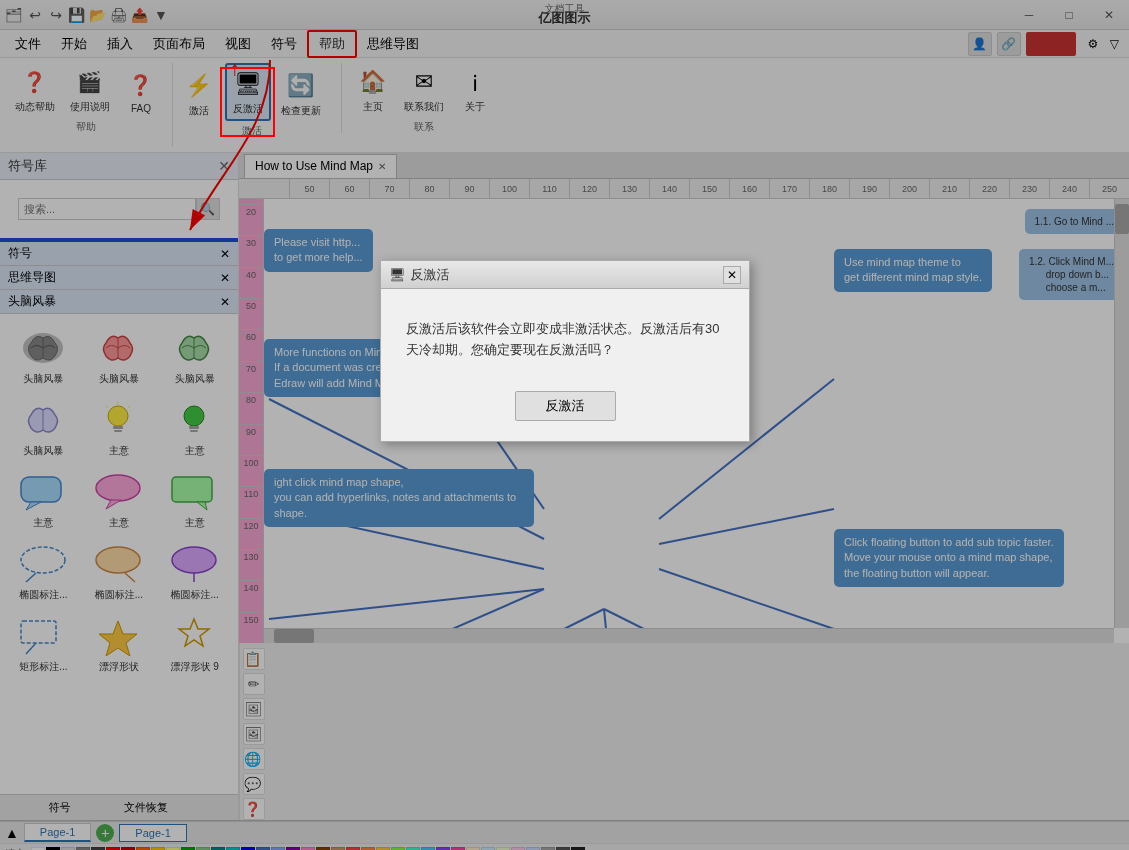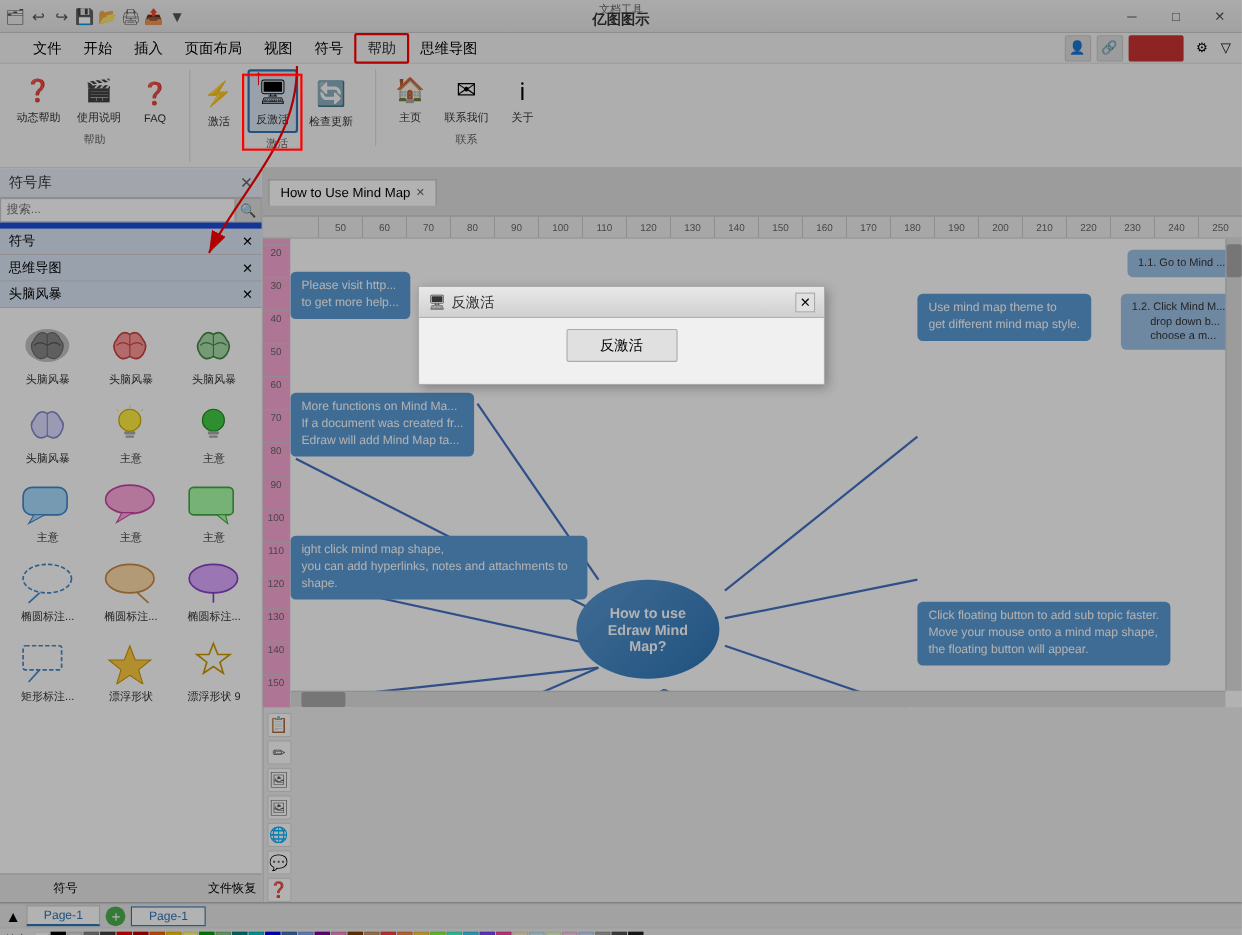--- a/index.html
+++ b/index.html
@@ -6,48 +6,48 @@
     body { width: 1129px; height: 850px; font-family: 'Microsoft YaHei', SimSun, sans-serif; font-size: 12px; background: #f0f0f0; overflow: hidden; position: relative; }
 
     
     .title-bar { height: 30px; background: linear-gradient(to bottom, #f5f5f5, #e8e8e8); display: flex; align-items: center; border-bottom: 1px solid #ccc; position: relative; }
     .title-bar-icons { display: flex; align-items: center; padding-left: 5px; gap: 3px; }
     .title-bar-icon { width: 18px; height: 18px; display: flex; align-items: center; justify-content: center; cursor: pointer; font-size: 14px; color: #555; }
     .window-controls { position: absolute; right: 0; display: flex; }
     .window-btn { width: 40px; height: 30px; display: flex; align-items: center; justify-content: center; cursor: pointer; font-size: 12px; color: #555; }
 
     
-    .menu-bar { height: 28px; background: #f5f5f5; display: flex; align-items: center; border-bottom: 1px solid #ddd; padding-left: 20px; font-family: Liberation Serif, serif; }
+    .menu-bar { height: 28px; background: #f5f5f5; display: flex; align-items: center; border-bottom: 1px solid #ddd; padding-left: 5px; }
     .menu-item { padding: 3px 10px; cursor: pointer; font-size: 13px; border-radius: 2px; }
     .menu-item.highlighted { border: 2px solid red; color: #333; }
     .ribbon-group { display: flex; flex-direction: column; align-items: center; border-right: 1px solid #ddd; padding-right: 10px; padding-left: 5px; }
     .ribbon-group-label { font-size: 10px; color: #666; margin-top: 3px; }
     .ribbon-items { display: flex; gap: 5px; align-items: flex-end; }
     .ribbon-btn { display: flex; flex-direction: column; align-items: center; cursor: pointer; padding: 3px 5px; border-radius: 3px; min-width: 40px; }
     .ribbon-btn.active-btn { background: #dce8f5; border: 2px solid #2e75b6; }
     .ribbon-icon { width: 32px; height: 32px; display: flex; align-items: center; justify-content: center; font-size: 20px; }
     .ribbon-label { font-size: 10px; color: #333; text-align: left; margin-top: 2px; }
 
     
     .main-layout { display: flex; height: calc(850px - 30px - 28px - 95px - 30px); }
 
     
     .sidebar { width: 255px; border-right: 1px solid #ddd; background: #fff; display: flex; flex-direction: column; overflow: hidden; }
     .sidebar-header { display: flex; align-items: center; justify-content: space-between; padding: 4px 8px; background: #e8eef7; border-bottom: 1px solid #ccc; font-size: 13px; color: #333; }
     .sidebar-close { cursor: pointer; color: #666; font-size: 14px; }
-    .sidebar-search { display: flex; align-items: center; padding: 0; border-bottom: 6px solid #1d4ed8; }
+    .sidebar-search { display: flex; align-items: center; padding: 18px; border-bottom: 4px solid #1d4ed8; }
     .sidebar-search-input { flex: 1; border: 1px solid #ccc; height: 22px; padding: 2px 5px; font-size: 11px; }
     .sidebar-search-btn { width: 24px; height: 22px; background: #e0e0e0; border: 1px solid #ccc; cursor: pointer; display: flex; align-items: center; justify-content: center; }
     .sidebar-category { display: flex; align-items: center; justify-content: space-between; padding: 3px 8px; background: #dce8f7; border-bottom: 1px solid #ccc; font-size: 12px; cursor: pointer; }
     .sidebar-content { flex: 1; overflow-y: auto; }
     .shape-grid { display: grid; grid-template-columns: repeat(3, 1fr); gap: 5px; padding: 8px; }
     .shape-item { display: flex; flex-direction: column; align-items: center; cursor: pointer; padding: 3px; }
     .shape-icon { width: 60px; height: 45px; display: flex; align-items: center; justify-content: center; }
     .shape-label { font-size: 10px; color: #333; text-align: center; margin-top: 2px; }
-    .tab-bar { display: flex; align-items: center; background: #e0e0e0; border-bottom: 1px solid #bbb; height: 44px; padding-left: 5px; }
+    .tab-bar { display: flex; align-items: center; background: #e0e0e0; border-bottom: 1px solid #bbb; height: 26px; padding-left: 5px; }
     .tab { display: flex; align-items: center; background: #fff; border: 1px solid #bbb; border-bottom: none; padding: 2px 10px; font-size: 12px; cursor: pointer; height: 24px; gap: 5px; }
     .tab-close { font-size: 10px; color: #666; cursor: pointer; }
     .ruler-h { height: 20px; background: #f0f0f0; border-bottom: 1px solid #ccc; display: flex; align-items: center; padding-left: 30px; overflow: hidden; }
     .ruler-mark { font-size: 9px; color: #666; width: 40px; text-align: center; border-left: 1px solid #ccc; padding-top: 5px; height: 100%; }
 
     
     .ruler-v { position: absolute; left: 0; top: 0; width: 25px; bottom: 0; background: #f9a8d4; border-right: 1px solid #ccc; display: flex; flex-direction: column; align-items: flex-start; padding-top: 5px; }
     .ruler-v-mark { font-size: 9px; color: #666; height: 40px; display: flex; align-items: flex-start; justify-content: center; border-top: 1px solid #ccc; width: 100%; padding-top: 2px; }
 
     
@@ -370,21 +370,21 @@
               <path d="M27,3 L31,13 L42,13 L33,20 L36,30 L27,24 L18,30 L21,20 L12,13 L23,13Z" fill="white" stroke="#cc9900" stroke-width="1.5"></path>
             </svg>
           </div>
           <div class="shape-label">漂浮形状 9</div>
         </div>
       </div>
     </div>
 
     <div style="display:flex;border-top:1px solid #ccc;background:#e8e8e8;">
       <div style="flex:1;padding:5px;text-align:center;cursor:pointer;font-size:11px;">符号</div>
-      <div style="flex:1;padding:5px;text-align:right;cursor:pointer;font-size:11px;">文件恢复</div>
+      <div style="flex:1;padding:5px;text-align:left;cursor:pointer;font-size:11px;">文件恢复</div>
     </div>
   </div>
 
   <div class="canvas-wrapper">
 
     <div class="tab-bar">
       <div class="tab">
         <span>How to Use Mind Map</span>
         <span class="tab-close">✕</span>
       </div>
@@ -456,23 +456,20 @@
         <div class="mm-node" style="background:#5b9bd5;top:30px;left:0;max-width:260px;font-size:11px;line-height:1.4;">
           Please visit http...<br>to get more help...
         </div>
         <div class="mm-node" style="background:#5b9bd5;top:140px;left:0;max-width:270px;font-size:11px;line-height:1.4;">
           More functions on Mind Ma...<br>If a document was created fr...<br>Edraw will add Mind Map ta...
         </div>
         <div class="mm-node" style="background:#5b9bd5;top:270px;left:0;max-width:270px;font-size:11px;line-height:1.4;">
           ight click mind map shape,<br>you can add hyperlinks, notes and attachments to shape.
         </div>
 
-        <div class="mm-center" style="top:310px;left:260px;width:130px;height:90px;">
-          <span>How to use<br>Edraw Mind<br>Map?</span>
-        </div>
 
         <div class="mm-node" style="background:#5b9bd5;top:50px;left:570px;max-width:220px;font-size:11px;line-height:1.4;">
           Use mind map theme to<br>get different mind map style.
         </div>
         <div class="mm-node" style="background:#5b9bd5;top:330px;left:570px;max-width:230px;font-size:11px;line-height:1.4;">
           Click floating button to add sub topic faster.<br>Move your mouse onto a mind map shape,<br>the floating button will appear.
         </div>
 
         <div class="mm-node" style="background:#9dc3e6;color:#333;top:10px;right:5px;max-width:110px;font-size:10px;line-height:1.3;">
           1.1.  Go to Mind ...
@@ -553,19 +550,22 @@
 
 <div class="dialog-overlay">
   <div class="dialog">
     <div class="dialog-titlebar">
       <div class="dialog-title">
         <span>🖥</span>
         <span>反激活</span>
       </div>
       <div class="dialog-close-btn">✕</div>
     </div>
+    <div class="dialog-body">
+      <p>反激活后该软件会立即变成非激活状态。反激活后有30天冷却期。您确定要现在反激活吗？</p>
+    </div>
     <div class="dialog-footer">
       <button class="dialog-btn">反激活</button>
     </div>
   </div>
 </div>
 
 <div style="position:fixed;top:67px;left:220px;width:55px;height:70px;border:2px solid red;pointer-events:none;z-index:200;"></div>
 
 </body></html>

